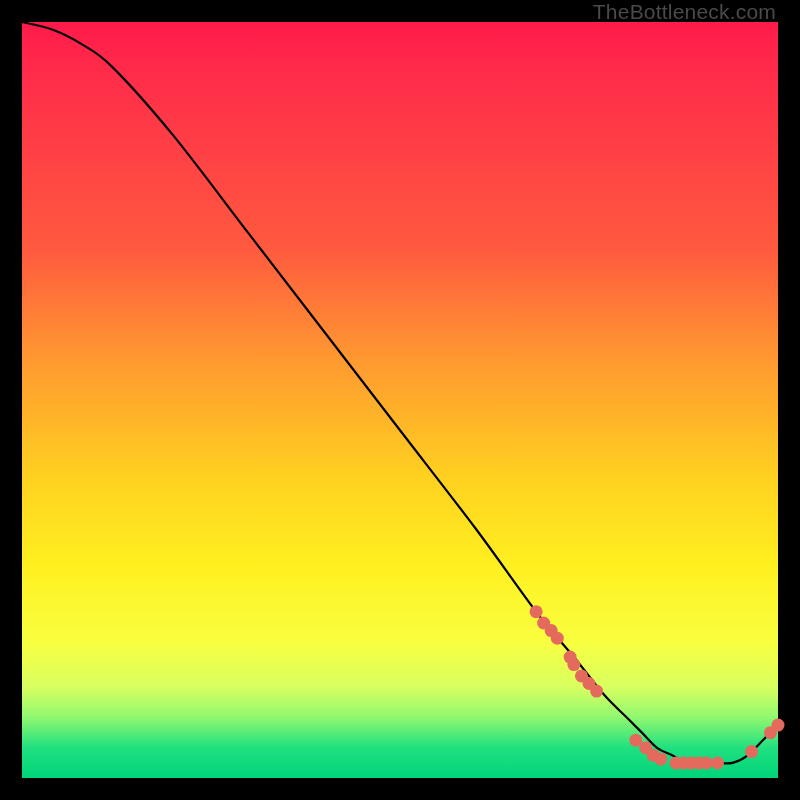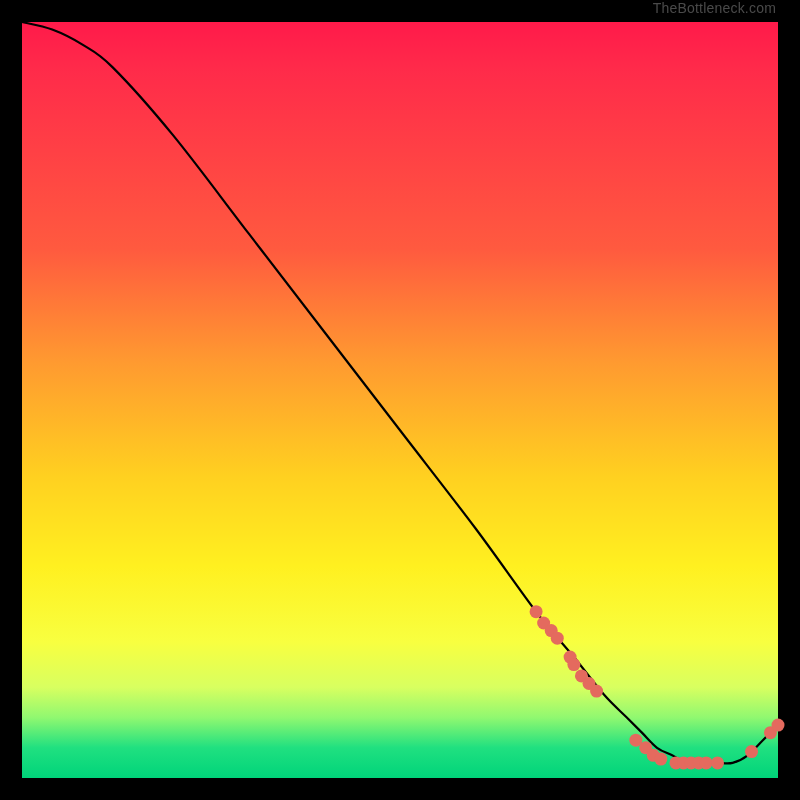--- a/index.html
+++ b/index.html
@@ -38,21 +38,21 @@
       #90f870 92%,
       #20e080 96%,
       #00d47a 100%
     );
   }
   .watermark {
     position: absolute;
     top: 0px;
     right: 24px;
     color: #4a4a4a;
-    font-size: 14px;
+    font-size: 21px;
     font-weight: 500;
     letter-spacing: 0.2px;
     user-select: none;
   }
   svg.curve {
     position: absolute;
     left: 0;
     top: 0;
     width: 756px;
     height: 756px;

